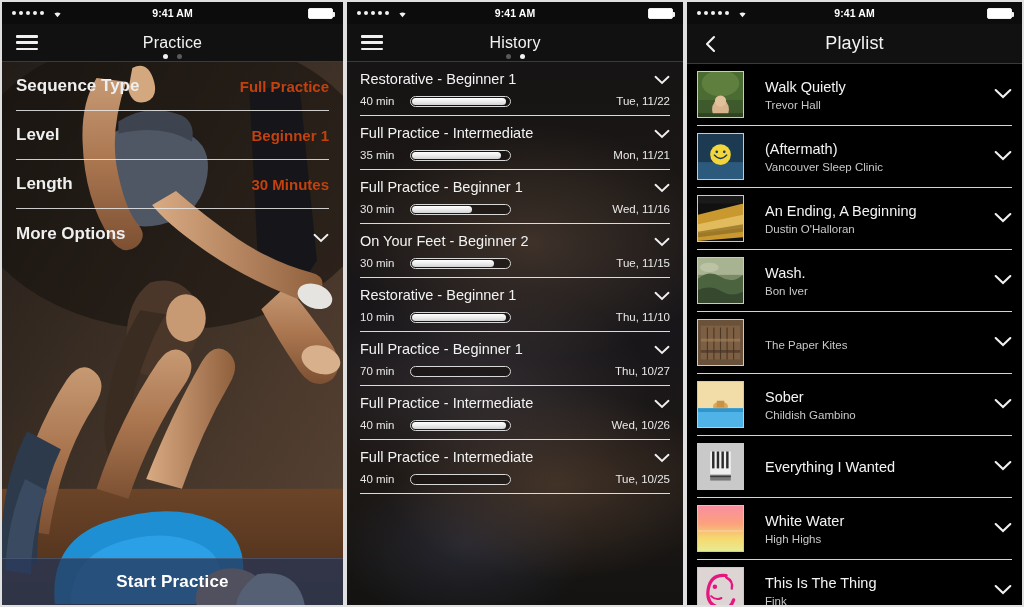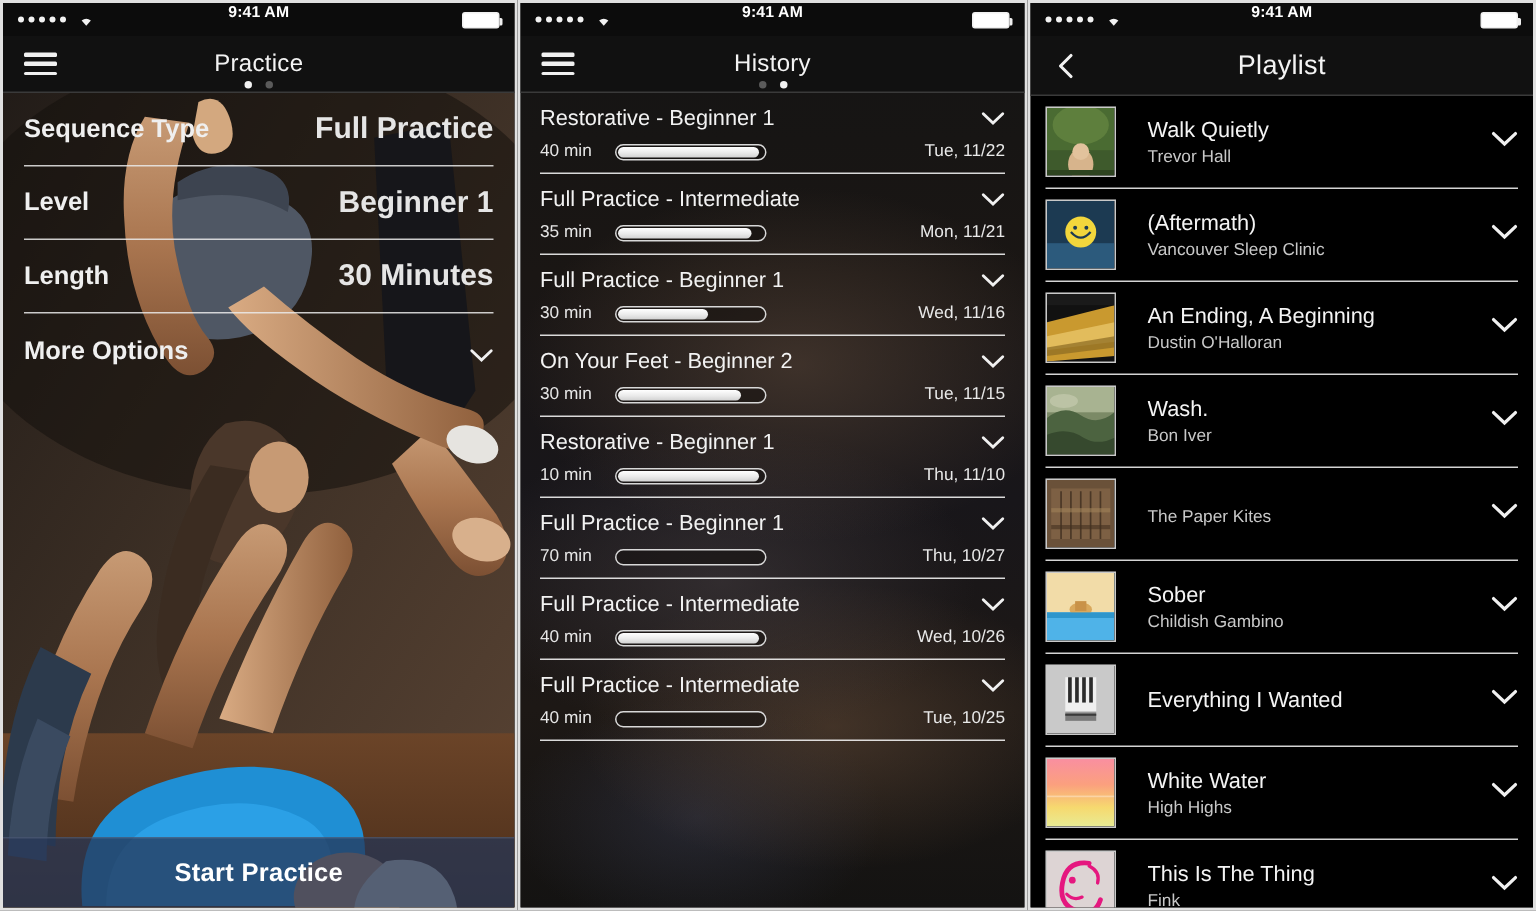--- a/index.html
+++ b/index.html
@@ -7,21 +7,21 @@
     font-family:"Liberation Sans", sans-serif; }
   .screens { display:flex; width:1024px; height:607px; gap:0; }
   .phone { position:relative; width:341px; height:607px; background:#0b0b0b;
     overflow:hidden; border:2px solid #e0e0e0; }
   .phone.p1 { width:345px; }
   .phone.p2 { width:340px; }
   .phone.p3 { width:339px; }
 
   
   .statusbar { position:relative; height:22px; background:#0c0c0c; z-index:6;
-    display:flex; padding:0 10px;gap:40px; }
+    display:flex; align-items:center; padding:0 10px;gap:40px; }
   .sb-left { display:flex; align-items:center; gap:3px; }
   .dot5 { width:4px; height:4px; border-radius:50%; background:#f2f2f2; display:inline-block; }
   .wifi { margin-left:4px; width:13px; height:10px; position:relative; }
   .wifi svg { display:block; }
   .sb-time { position:absolute; left:0; right:0; text-align:center;
     font-size:10.5px; font-weight:bold; color:#fff; letter-spacing:.1px; }
   .sb-right { margin-left:auto; display:flex; align-items:center; }
   .batt { width:25px; height:11px; border:1px solid #f0f0f0; border-radius:2px;
     position:relative; background:#fff; }
   .batt:after { content:""; position:absolute; right:-3px; top:3px; width:2px; height:5px;
@@ -49,21 +49,21 @@
       radial-gradient(ellipse 60% 40% at 20% 18%, rgba(48,40,36,.9) 0%, rgba(0,0,0,0) 70%),
       linear-gradient(180deg,#171412 0%, #1d1917 34%, #15100e 58%, #2b2018 76%, #3a2a1e 100%); }
   .photo { position:absolute; left:0; right:0; top:60px; bottom:0; z-index:1;
     overflow:hidden; }
   .photo svg { display:block; width:100%; height:100%; }
   .p1-list { position:relative; z-index:3; padding:0 14px; }
   .row { height:49px; display:flex; align-items:center; justify-content:space-between;
     border-bottom:1px solid rgba(235,235,235,.85); }
   .row:first-child { padding-top:0; }
   .row-label { font-size:17px; color:#efefef;font-weight:bold; }
-  .row-value { font-size:20px; color:#e5e5e5; font-weight:bold; }
+  .row-value { font-size:15px; color:#c2410c; font-weight:bold; }
   .chev { width:16px; height:10px; }
   .startbar { position:absolute; left:0; right:0; bottom:0; height:47px; z-index:4;
     background:rgba(38,54,86,.74); display:flex; align-items:center;
     justify-content:center; border-top:1px solid rgba(255,255,255,.12); cursor:pointer; }
   .startbar span { font-size:17px; font-weight:bold; color:#fff; letter-spacing:.2px; }
 
   
   .p2-bg { position:absolute; inset:0; z-index:0;
     background:
       radial-gradient(ellipse 80% 28% at 55% 40%, rgba(92,72,58,.55) 0%, rgba(0,0,0,0) 70%),

